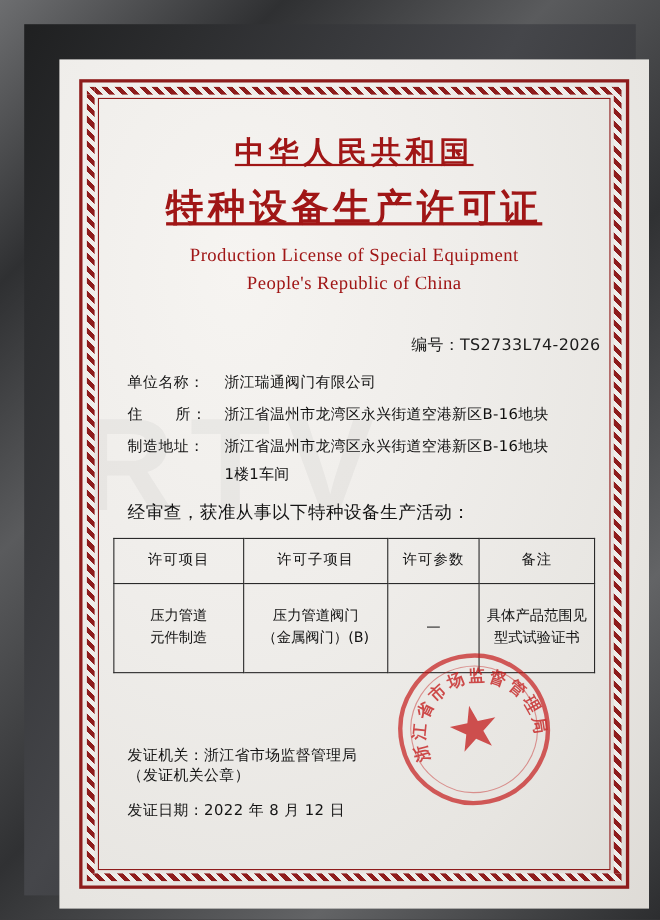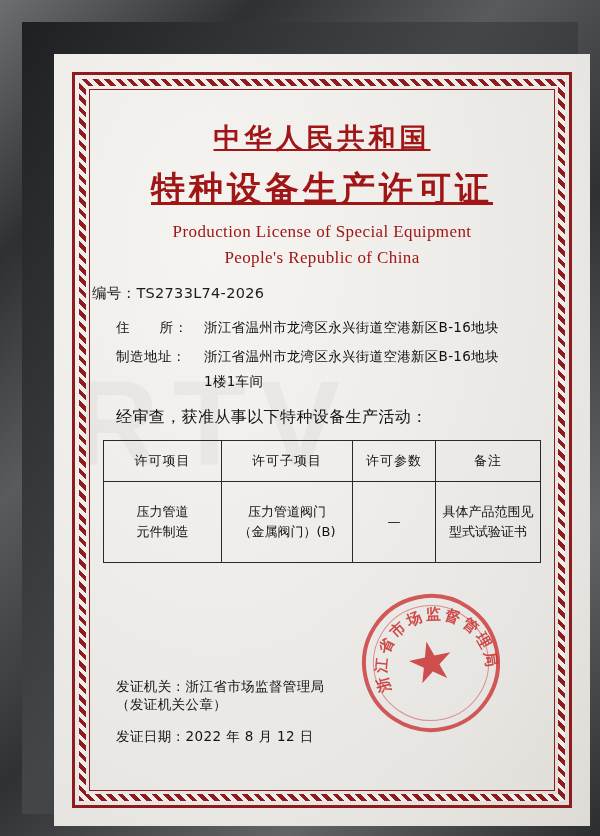--- a/index.html
+++ b/index.html
@@ -65,21 +65,21 @@
   .t-cn1{font-size:27px;margin-top:28px;}
   .t-cn2{font-size:34px;margin-top:10px;}
   .t-en1,.t-en2{
     text-align:center;color:#a01616;
     font-family:"Liberation Serif", serif;
     font-size:17px;margin-top:10px;letter-spacing:.4px;
   }
   .t-en2{margin-top:6px;text-align:center;}
   
   .num{
-    text-align:left;margin-top:16px;font-size:14.5px;color:#1b1b1b;
+    text-align:right;margin-top:36px;font-size:14.5px;color:#1b1b1b;
     font-family:"DejaVu Sans", sans-serif;letter-spacing:.3px;
     padding-right:6px;
   }
   
   .fields{margin-top:16px;padding-left:24px;font-size:14px;color:#141414;}
   .row{display:flex;align-items:flex-start;margin-bottom:11px;}
   .lbl{
     width:88px;flex:none;
     font-family:"DejaVu Sans", sans-serif;font-size:13.5px;color:#141414;
     letter-spacing:.5px;
@@ -161,20 +161,24 @@
         <div class="t-cn1">中华人民共和国</div>
         <div class="t-cn2">特种设备生产许可证</div>
         <div class="t-en1">Production License of Special Equipment</div>
         <div class="t-en2">People's Republic of China</div>
 
         <div class="num">
           <span>编号：</span><span>TS2733L74-2026</span>
         </div>
 
         <div class="fields">
+          <div class="row">
+            <div class="lbl">单位名称：</div>
+            <div class="val">浙江瑞通阀门有限公司</div>
+          </div>
           <div class="row">
             <div class="lbl sp">住　　所：</div>
             <div class="val">浙江省温州市龙湾区永兴街道空港新区B-16地块</div>
           </div>
           <div class="row">
             <div class="lbl">制造地址：</div>
             <div class="val">浙江省温州市龙湾区永兴街道空港新区B-16地块</div>
           </div>
           <div class="row2 val">1楼1车间</div>
         </div>

